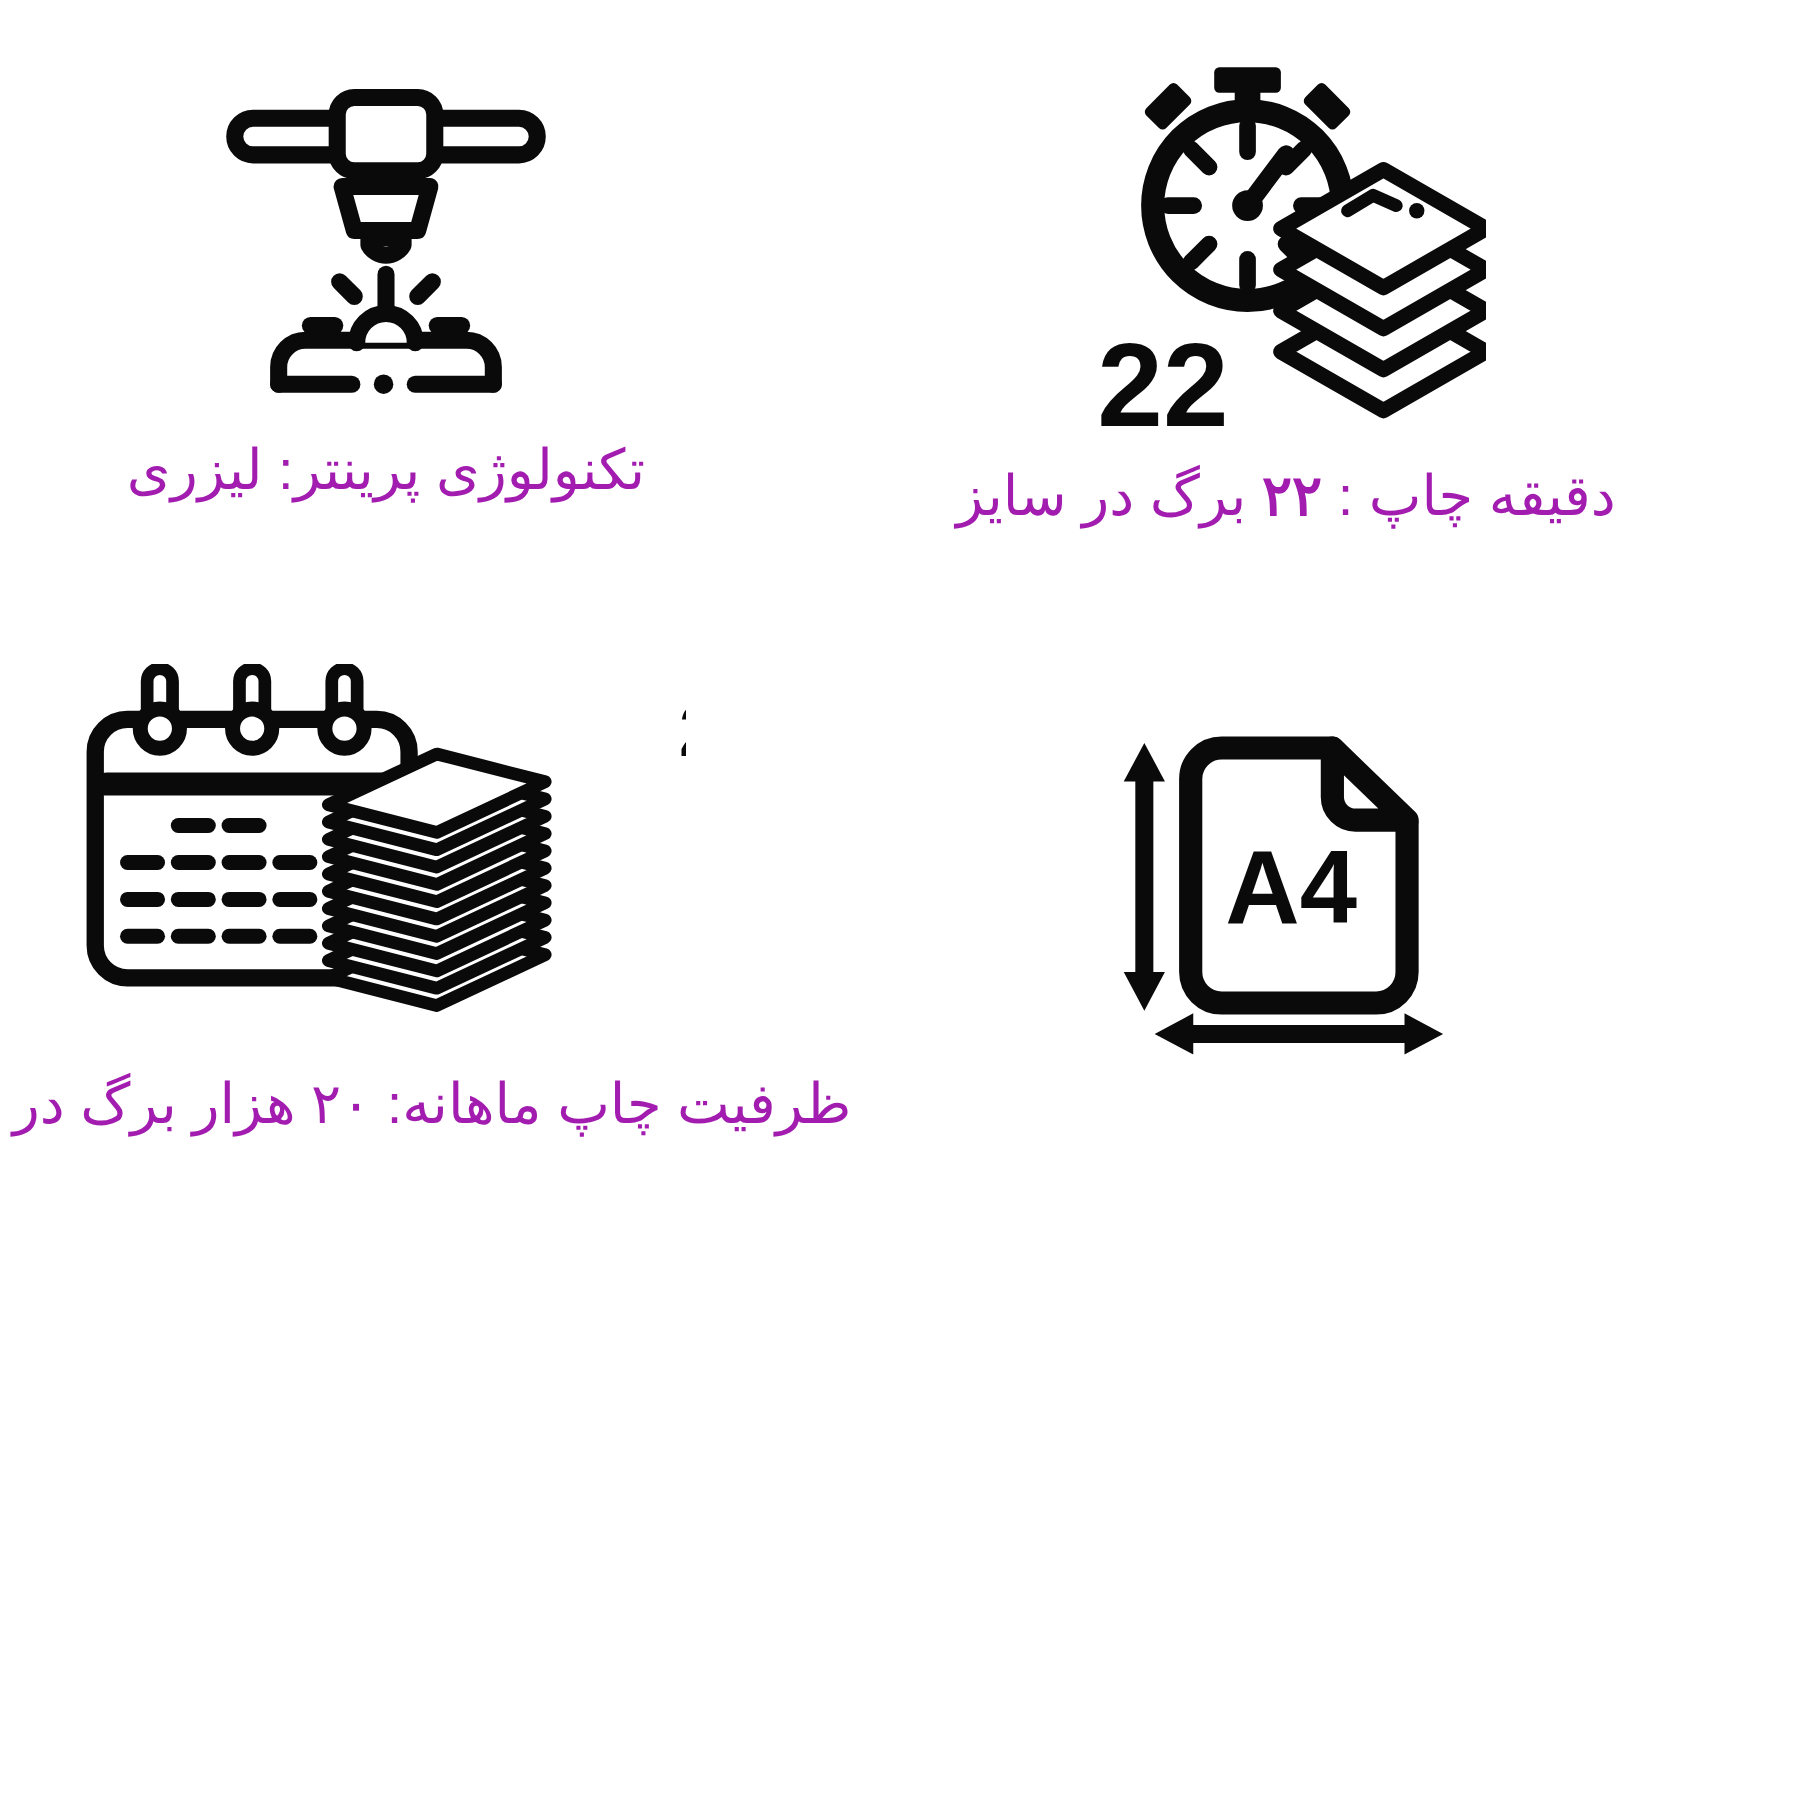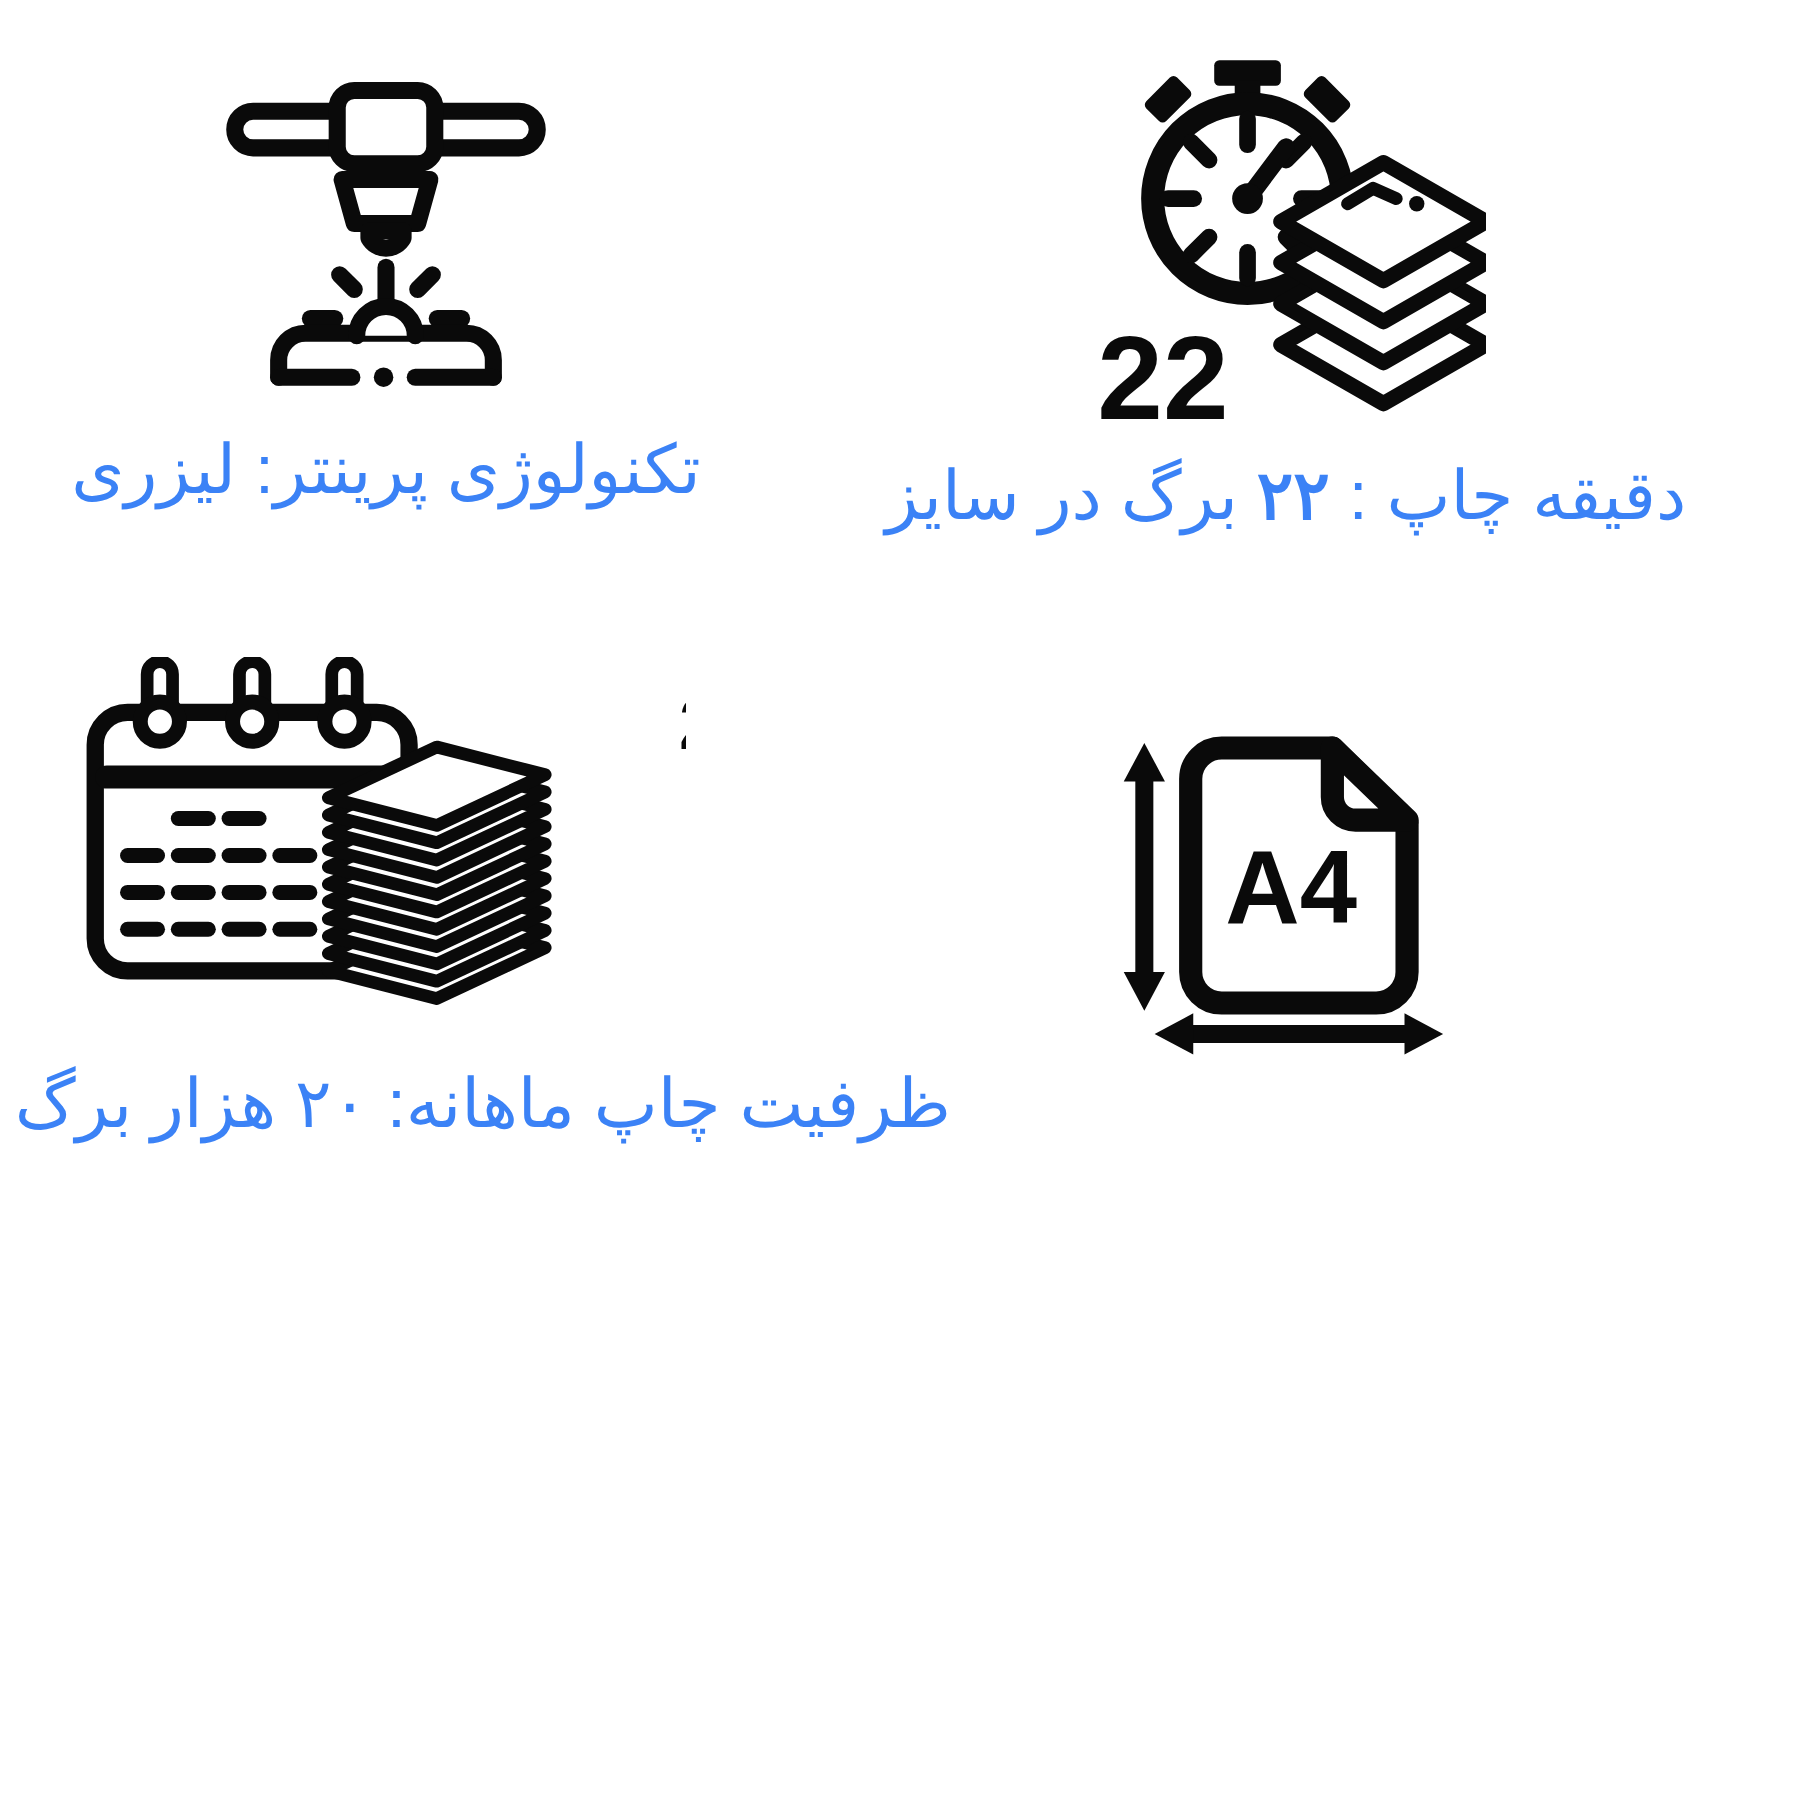--- a/index.html
+++ b/index.html
@@ -7,21 +7,21 @@
     width:1736px;height:1800px;background:#fff;box-sizing:border-box;
     display:grid;grid-template-columns:900px 900px;grid-template-rows:590px 620px 590px;
     direction:rtl;font-family:"Liberation Sans",sans-serif;
   }
   .cell{display:flex;flex-direction:column;align-items:center;justify-content:center;gap:26px;}
   .icon-box{display:flex;align-items:flex-end;justify-content:center;}
   .ic{display:block;}
   .ic text{font-family:"Liberation Sans",sans-serif;fill:#0a0a0a;}
   .caption{
     margin:0;direction:rtl;text-align:right;white-space:nowrap;
-    font-size:68px;font-weight:500;color:#3b82f6;letter-spacing:0;
+    font-size:56px;font-weight:500;color:#a21caf;letter-spacing:0;
   }
   .caption .b{font-weight:800;margin-top:8px;}
 </style>
 </head>
 <body>
 
 <div class="canvas">
 
   <section class="cell">
     <div class="icon-box">

